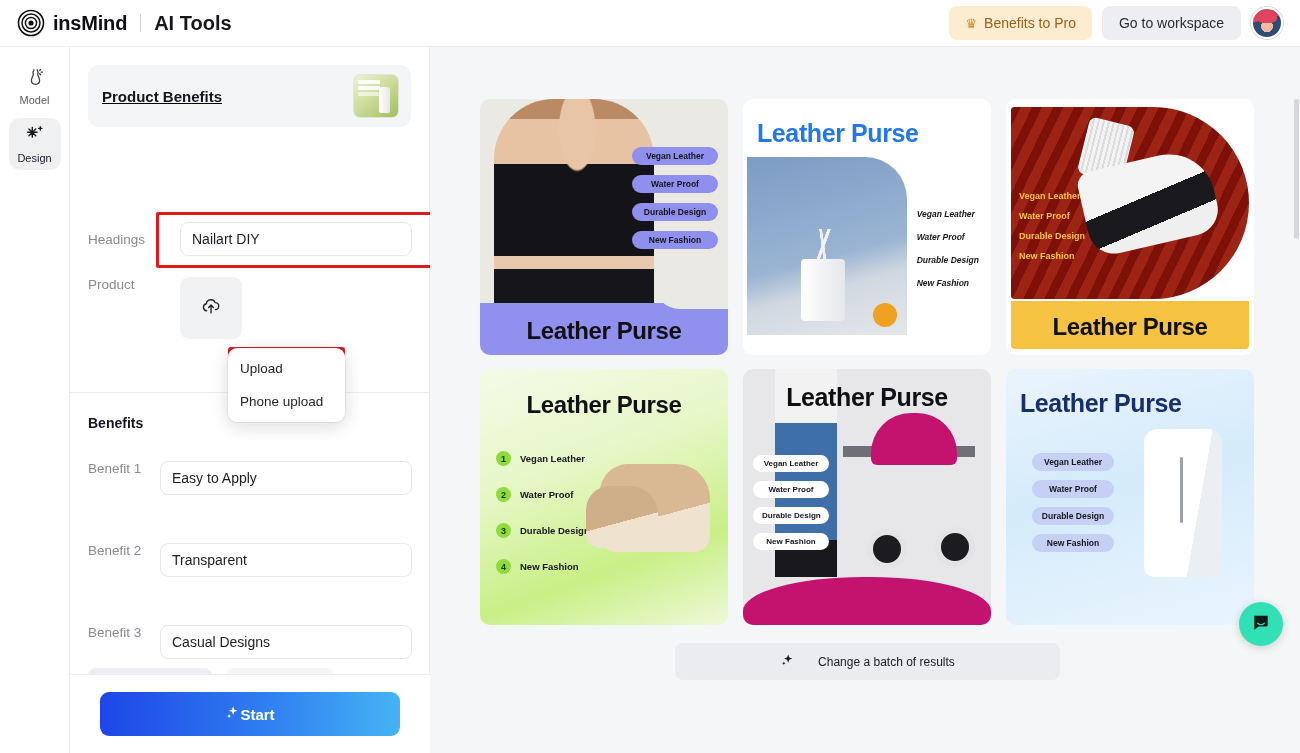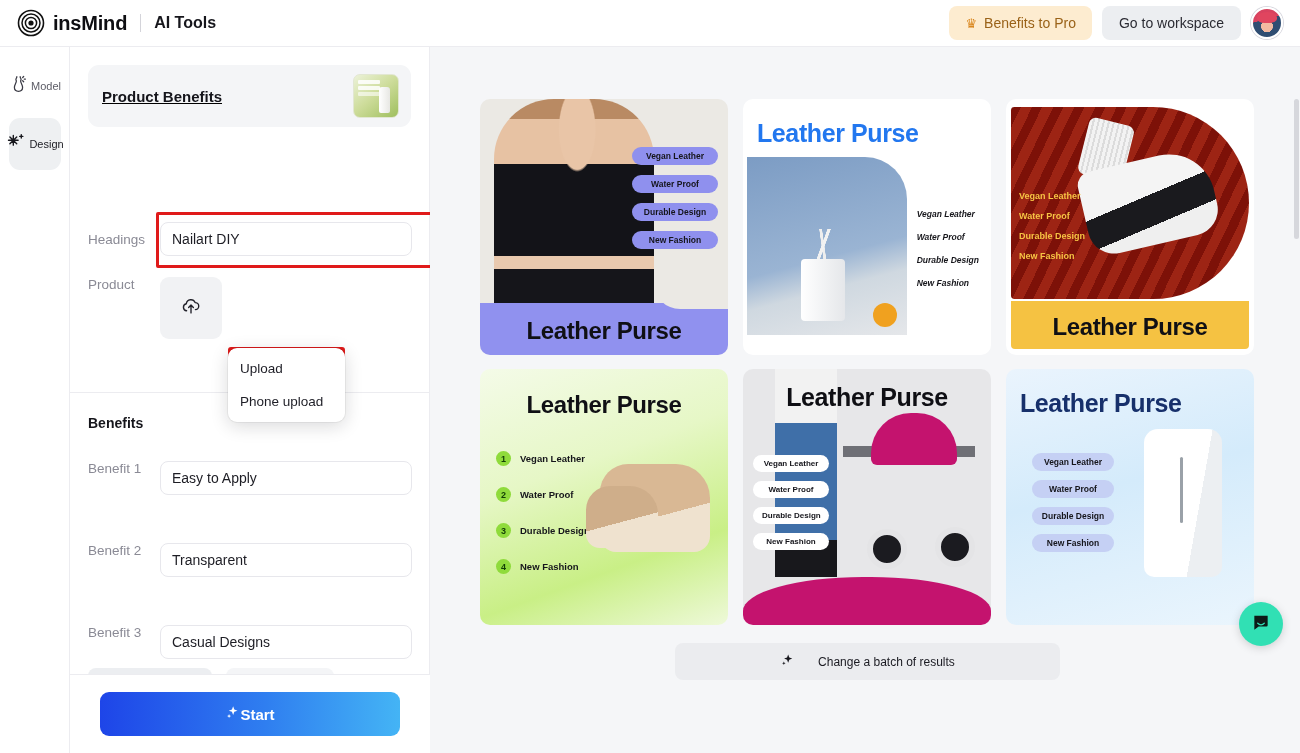--- a/index.html
+++ b/index.html
@@ -17,21 +17,21 @@
     background: #ffffff; border-bottom: 1px solid #ececf0;
     display: flex; align-items: center;
   }
   .brand { display: flex; align-items: center; margin-left: 17px; }
   .logo-mark { width: 28px; height: 28px; }
   .brand-name {
     font-size: 20px; font-weight: 600; color: #0e0e12;
     margin-left: 8px; letter-spacing: -0.2px;
   }
   .brand-sep { width: 1px; height: 18px; background: #d4d4da; margin: 0 13px; }
-  .brand-sub { font-size: 16px; font-weight: 700; color: #16161c; }
+  .brand-sub { font-size: 20px; font-weight: 700; color: #16161c; }
 
   .top-right {
     margin-left: auto; display: flex; align-items: center; gap: 10px;
     margin-right: 17px;
   }
   .btn-upgrade {
     display: flex; align-items: center; gap: 7px;
     height: 34px; padding: 0 16px; border-radius: 8px;
     background: #fdecd0; color: #9a6218;
     font-size: 14px; font-weight: 500; cursor: pointer; border: none;
@@ -57,21 +57,21 @@
 
   
   .rail {
     position: absolute; top: 47px; left: 0; width: 70px; height: 706px;
     background: #ffffff; border-right: 1px solid #ececf0;
     display: flex; flex-direction: column; align-items: center;
     padding-top: 13px; gap: 6px;
   }
   .rail-item {
     width: 52px; height: 52px; border-radius: 11px;
-    display: flex; flex-direction: row; align-items: center; justify-content: center;
+    display: flex; flex-direction: column; align-items: center; justify-content: center;
     gap: 3px; cursor: pointer;
   }
   .rail-item.active { background: #eef0f2; }
   .rail-label { font-size: 11px; color: #5c5c66; }
   .rail-item.active .rail-label { color: #1b1b22; }
 
   
   .panel {
     position: absolute; top: 47px; left: 70px; width: 360px; height: 706px;
     background: #ffffff; border-right: 1px solid #ececf0; text-decoration: underline;
@@ -93,21 +93,21 @@
   .job-thumb .tube {
     position: absolute; right: 8px; bottom: 4px; width: 11px; height: 26px;
     background: linear-gradient(90deg,#ffffff,#e7e7e3); border-radius: 3px 3px 2px 2px;
   }
   .job-thumb .txt {
     position:absolute; left:4px; top:5px; width:22px; height:4px;
     background:#ffffff; opacity:.85; border-radius:1px;
     box-shadow: 0 6px 0 #ffffff, 0 12px 0 rgba(255,255,255,.7);
   }
 
-  .field-row { display: flex; align-items: center; padding: 0 18px; }
+  .field-row { display: flex; align-items: center; padding: 0 18px; gap: 20px; }
   .field-label {
     width: 72px; flex: none; font-size: 13.5px; color: #8a8a95;
   }
   .text-input {
     flex: 1; height: 34px; border-radius: 8px;
     border: 1px solid #e7e7ec; background: #ffffff;
     font-size: 14px; color: #1d1d24; padding: 0 11px;
     font-family: "Liberation Sans", sans-serif; outline: none;
   }
 

